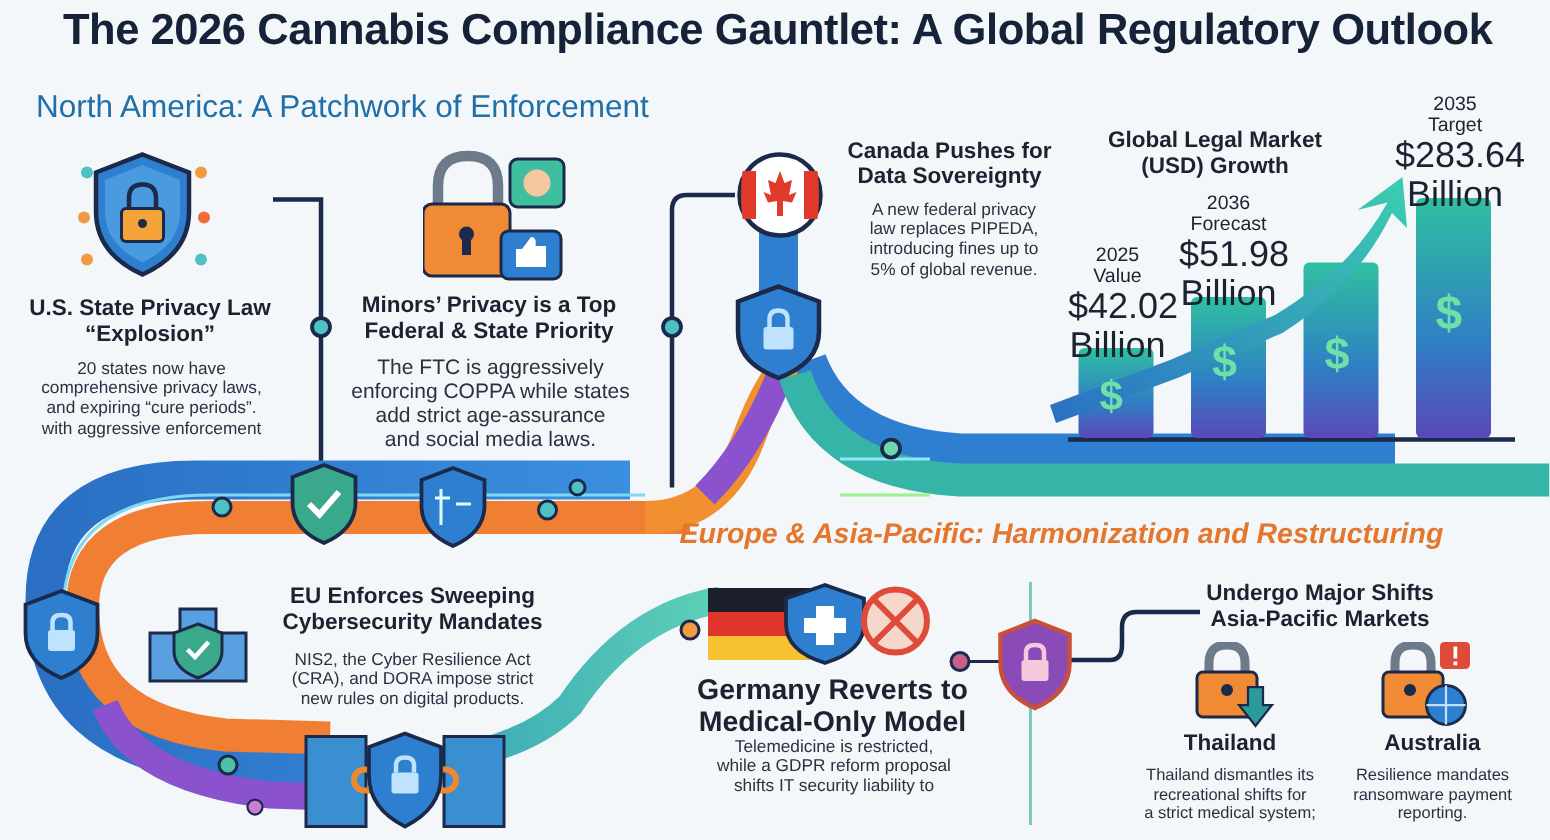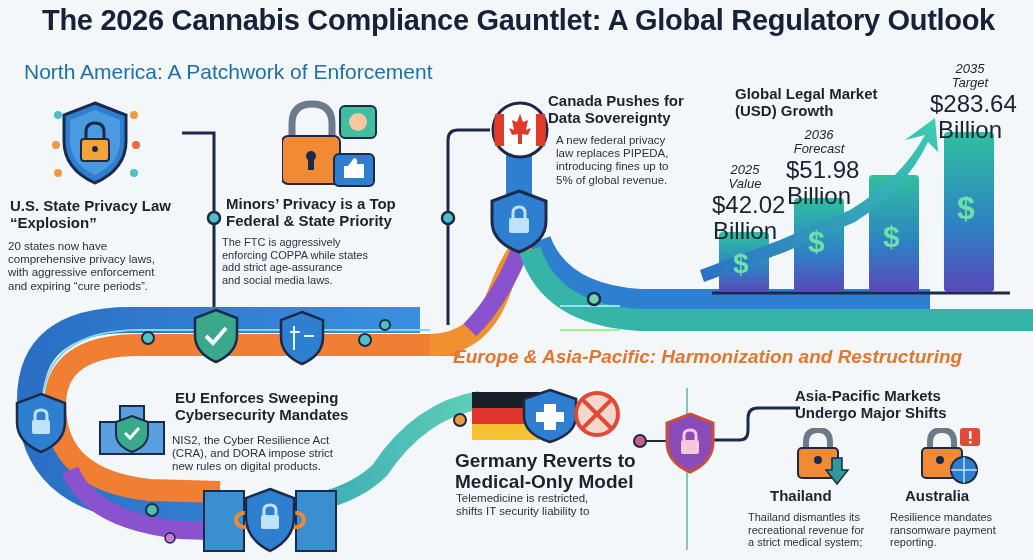--- a/index.html
+++ b/index.html
@@ -1,25 +1,25 @@
 <!DOCTYPE html>
 <html><head>
 <meta charset="utf-8">
 <style>
   html,body{margin:0;padding:0;}
   body{width:1033px;height:560px;overflow:hidden;background:#f3f7fa;font-family:"Liberation Sans",sans-serif;position:relative;color:#1d2433;}
   .abs{position:absolute;}
   .title{left:14px;top:4px;font-size:29px;font-weight:bold;color:#152238;letter-spacing:-0.3px;white-space:nowrap;margin-left:28px;}
   .sec-na{left:24px;top:60px;font-size:21px;font-weight:normal;color:#1f6fa8;white-space:nowrap;}
   .sec-eu{left:453px;top:346px;font-size:19px;font-weight:bold;color:#e4762e;white-space:nowrap;font-style:italic;}
-  .h{font-weight:bold;color:#1b2230;text-align:left;line-height:1.12;}
-  .p{color:#2a3140;line-height:1.15;}
+  .h{font-weight:bold;color:#1b2230;text-align:center;line-height:1.12;}
+  .p{color:#2a3140;text-align:center;line-height:1.15;}
   svg.bg{position:absolute;left:0;top:0;}
   .lbl{position:absolute;text-align:center;color:#1b2230;line-height:1.1;}
-  .lbl .y{font-size:13px;font-style:italic;}
+  .lbl .y{font-size:13px;}
   .lbl .v{font-size:24px;font-weight:normal;}
 </style>
 </head>
 <body>
 
 <svg class="bg" width="1033" height="560" viewBox="0 0 1033 560">
   <defs>
     <linearGradient id="gBlue" x1="0" x2="1">
         <stop offset="0" stop-color="#2a6fc4"></stop>
         <stop offset="1" stop-color="#3b8fe0"></stop>
@@ -100,39 +100,39 @@
   <circle cx="10" cy="78" r="4" fill="#f29a42"></circle>
     <circle cx="86" cy="78" r="4" fill="#4fc1c6"></circle>
 </svg>
 <div class="abs h" style="left:10px;top:198px;width:180px;font-size:15px">
   <div>U.S. State Privacy Law</div>
   <div>“Explosion”</div>
 </div>
 <div class="abs p" style="left:8px;top:240px;width:186px;font-size:11.5px">
   <div>20 states now have</div>
   <div>comprehensive privacy laws,</div>
+  <div>and expiring “cure periods”.</div>
   <div>with aggressive enforcement</div>
-  <div>and expiring “cure periods”.</div>
 </div>
 
 <svg class="abs" style="left:282px;top:98px" width="100" height="95" viewBox="0 0 100 95">
   <path d="M10 40 V26 Q10 6 30 6 Q50 6 50 26 V40" stroke="#6d7a8a" stroke-width="7" fill="none"></path>
   <rect x="0" y="38" width="58" height="48" rx="6" fill="#f08a34" stroke="#1b2a4a" stroke-width="2"></rect>
   <circle cx="29" cy="58" r="5" fill="#1b2a4a"></circle>
     <rect x="26" y="60" width="6" height="12" fill="#1b2a4a"></rect>
   <rect x="58" y="8" width="36" height="32" rx="5" fill="#3fbfa0" stroke="#1b2a4a" stroke-width="2"></rect>
   <circle cx="76" cy="24" r="9" fill="#f7c8a0"></circle>
   <rect x="52" y="56" width="40" height="32" rx="5" fill="#2f7fd0" stroke="#1b2a4a" stroke-width="2"></rect>
   <path d="M62 80 V68 H66 L72 60 Q76 60 75 66 H82 V80 Z" fill="#fff"></path>
 </svg>
 <div class="abs h" style="left:226px;top:196px;width:200px;font-size:15px">
   <div>Minors’ Privacy is a Top</div>
   <div>Federal &amp; State Priority</div>
 </div>
-<div class="abs p" style="left:222px;top:236px;width:210px;font-size:11px">
+<div class="abs p" style="left:222px;top:236px;width:210px;font-size:14px">
   <div>The FTC is aggressively</div>
   <div>enforcing COPPA while states</div>
   <div>add strict age-assurance</div>
   <div>and social media laws.</div>
 </div>
 
 <svg class="abs" style="left:490px;top:100px" width="60" height="60" viewBox="0 0 60 60">
   <circle cx="30" cy="30" r="27" fill="#fff" stroke="#1b2a4a" stroke-width="3"></circle>
   <path d="M5 14 Q3 30 5 46 L14 46 V14 Z" fill="#e03a2a"></path>
   <path d="M55 14 Q57 30 55 46 L46 46 V14 Z" fill="#e03a2a"></path>
@@ -225,52 +225,53 @@
   <path d="M72 16 H84 V24 H92 V34 H84 V42 H72 V34 H64 V24 H72 Z" fill="#fff"></path>
   <circle cx="125" cy="26" r="21" fill="#f4d8cc" stroke="#e04a3a" stroke-width="4"></circle>
   <path d="M111 12 L139 40 M139 12 L111 40" stroke="#e04a3a" stroke-width="4"></path>
 </svg>
 <div class="abs h" style="left:455px;top:450px;width:200px;font-size:19px">
   <div>Germany Reverts to</div>
   <div>Medical-Only Model</div>
 </div>
 <div class="abs p" style="left:456px;top:492px;width:200px;font-size:11.5px">
   <div>Telemedicine is restricted,</div>
+  <div>while a GDPR reform proposal</div>
   <div>shifts IT security liability to</div>
 </div>
 
 <svg class="abs" style="left:664px;top:412px" width="52" height="62" viewBox="0 0 52 62">
   <path d="M26 2 L49 11 V30 Q49 50 26 60 Q3 50 3 30 V11 Z" fill="#8a4ab8" stroke="#c8503a" stroke-width="3"></path>
   <rect x="17" y="28" width="18" height="14" rx="2" fill="#f6c8dc"></rect>
   <path d="M20 28 V23 Q20 18 26 18 Q32 18 32 23 V28" stroke="#f6c8dc" stroke-width="3" fill="none"></path>
 </svg>
 <div class="abs h" style="left:795px;top:388px;width:170px;font-size:15px">
+  <div>Undergo Major Shifts</div>
   <div>Asia-Pacific Markets</div>
-  <div>Undergo Major Shifts</div>
 </div>
 <svg class="abs" style="left:796px;top:428px" width="54" height="58" viewBox="0 0 54 58">
   <path d="M10 22 V14 Q10 2 22 2 Q34 2 34 14 V22" stroke="#6d7a8a" stroke-width="6" fill="none"></path>
   <rect x="2" y="20" width="40" height="30" rx="4" fill="#f08a34" stroke="#1b2a4a" stroke-width="2"></rect>
   <circle cx="22" cy="32" r="4" fill="#1b2a4a"></circle>
   <path d="M36 30 H46 V42 H52 L41 56 L30 42 H36 Z" fill="#2a9a9a" stroke="#1b2a4a" stroke-width="1.5"></path>
 </svg>
 <svg class="abs" style="left:920px;top:428px" width="62" height="58" viewBox="0 0 62 58">
   <path d="M10 22 V14 Q10 2 22 2 Q34 2 34 14 V22" stroke="#6d7a8a" stroke-width="6" fill="none"></path>
   <rect x="2" y="20" width="40" height="30" rx="4" fill="#f08a34" stroke="#1b2a4a" stroke-width="2"></rect>
   <circle cx="20" cy="32" r="4" fill="#1b2a4a"></circle>
   <circle cx="44" cy="42" r="13" fill="#2f7fd0" stroke="#1b2a4a" stroke-width="2"></circle>
   <path d="M31 42 H57 M44 29 V55" stroke="#bfe3ff" stroke-width="1.5"></path>
   <rect x="40" y="0" width="20" height="18" rx="3" fill="#e04a3a"></rect>
   <rect x="49" y="3" width="2.5" height="8" fill="#fff"></rect>
     <rect x="49" y="13" width="2.5" height="2.5" fill="#fff"></rect>
 </svg>
 <div class="abs h" style="left:770px;top:488px;width:100px;font-size:15px">Thailand</div>
 <div class="abs p" style="left:748px;top:511px;width:144px;font-size:11px">
   <div>Thailand dismantles its</div>
-  <div>recreational revenue for</div>
+  <div>recreational shifts for</div>
   <div>a strict medical system;</div>
 </div>
 <div class="abs h" style="left:905px;top:488px;width:100px;font-size:15px">Australia</div>
 <div class="abs p" style="left:890px;top:511px;width:130px;font-size:11px">
   <div>Resilience mandates</div>
   <div>ransomware payment</div>
   <div>reporting.</div>
 </div>
 
 </body></html>

